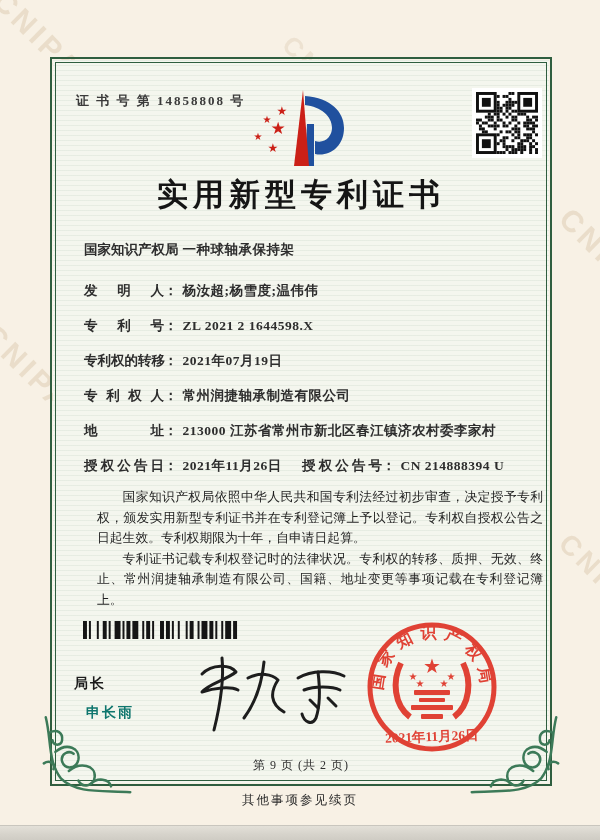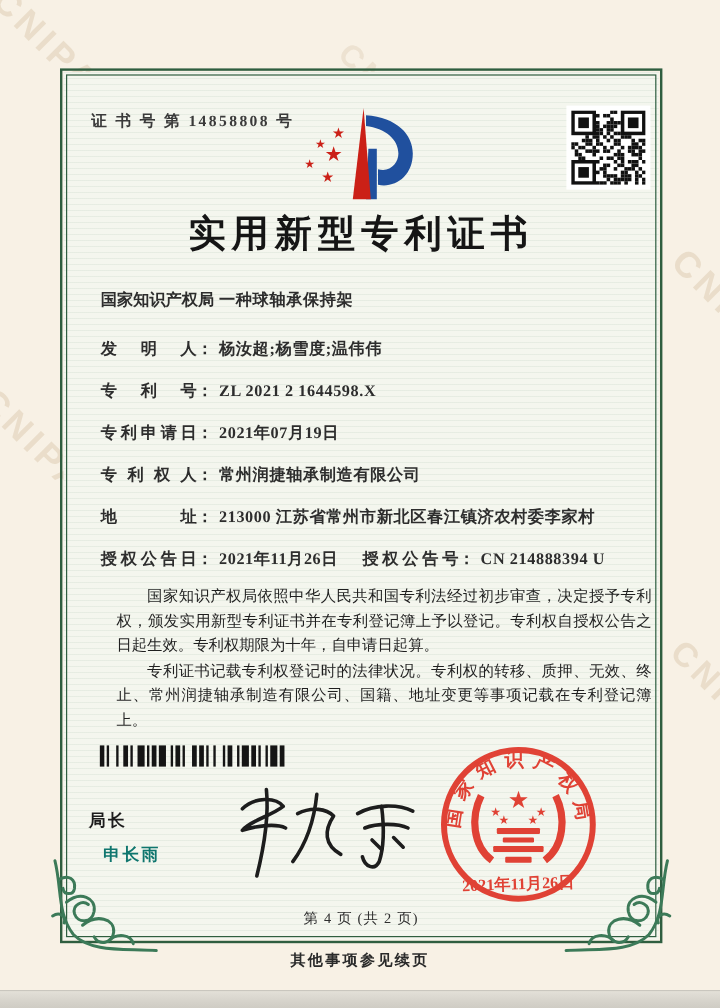--- a/index.html
+++ b/index.html
@@ -58,21 +58,21 @@
     color:#1c1c1c;letter-spacing:2px;}
   .signer-name{position:absolute;left:86px;top:704px;font-size:14px;font-weight:700;
     color:#0f766e;letter-spacing:2px;}
   .signature{position:absolute;left:186px;top:648px;width:170px;height:90px;}
   
   .seal{position:absolute;left:356px;top:611px;width:152px;height:152px;}
   
   .page-number{position:absolute;left:50px;top:757px;width:502px;text-align:center;
     font-size:12px;color:#2e2e2e;letter-spacing:1px;}
   .continuation{position:absolute;left:0;top:792px;width:600px;text-align:center;
-    font-size:12.5px;font-weight:700;color:#2a2a2a;letter-spacing:2px;}
+    font-size:12.5px;font-weight:400;color:#2a2a2a;letter-spacing:2px;}
 </style>
 </head>
 <body>
 
 <div class="page">
 
   <span class="wm" style="left:-18px;top:18px;font-size:30px;">CNIPA</span>
   <span class="wm" style="left:272px;top:60px;font-size:26px;color:rgba(209,188,158,0.28);">CNIPA</span>
   <span class="wm" style="left:-28px;top:352px;font-size:30px;">CNIPA</span>
   <span class="wm" style="left:548px;top:236px;font-size:30px;">CNIPA</span>
@@ -287,21 +287,21 @@
     <div class="field-row first">
       <span class="flabel">国家知识产权局</span><span class="fcolon">：</span><span class="fvalue">一种球轴承保持架</span>
     </div>
     <div class="field-row">
       <span class="flabel">发明人</span><span class="fcolon">：</span><span class="fvalue">杨汝超;杨雪度;温伟伟</span>
     </div>
     <div class="field-row">
       <span class="flabel">专利号</span><span class="fcolon">：</span><span class="fvalue">ZL 2021 2 1644598.X</span>
     </div>
     <div class="field-row">
-      <span class="flabel">专利申请日</span><span class="fcolon">：</span><span class="fvalue">2021年07月19日</span>
+      <span class="flabel">专利权的转移</span><span class="fcolon">：</span><span class="fvalue">2021年07月19日</span>
     </div>
     <div class="field-row">
       <span class="flabel">专利权人</span><span class="fcolon">：</span><span class="fvalue">常州润捷轴承制造有限公司</span>
     </div>
     <div class="field-row">
       <span class="flabel">地址</span><span class="fcolon">：</span><span class="fvalue">213000 江苏省常州市新北区春江镇济农村委李家村</span>
     </div>
     <div class="field-row">
       <span class="flabel">授权公告日</span><span class="fcolon">：</span><span class="fvalue">2021年11月26日</span>
       <span class="pub-group2">
@@ -381,17 +381,17 @@
         </g>
         <rect x="58" y="79" width="36" height="5" rx="1" stroke="none"></rect>
         <rect x="63" y="87" width="26" height="4" rx="1" stroke="none"></rect>
         <rect x="55" y="94" width="42" height="5" rx="1" stroke="none"></rect>
         <rect x="65" y="103" width="22" height="5" rx="1" stroke="none"></rect>
       </g>
       <text x="76" y="130" text-anchor="middle" font-size="13.5" font-weight="bold" fill="#df3326" transform="rotate(-2 76 130)" font-family="'Liberation Serif','DejaVu Serif',serif">2021年11月26日</text>
     </g>
   </svg>
 
-  <div class="page-number">第 4 页 (共 2 页)</div>
+  <div class="page-number">第 9 页 (共 2 页)</div>
   <div class="continuation">其他事项参见续页</div>
 
   <div class="scan-edge"></div>
 </div>
 
 </body></html>

